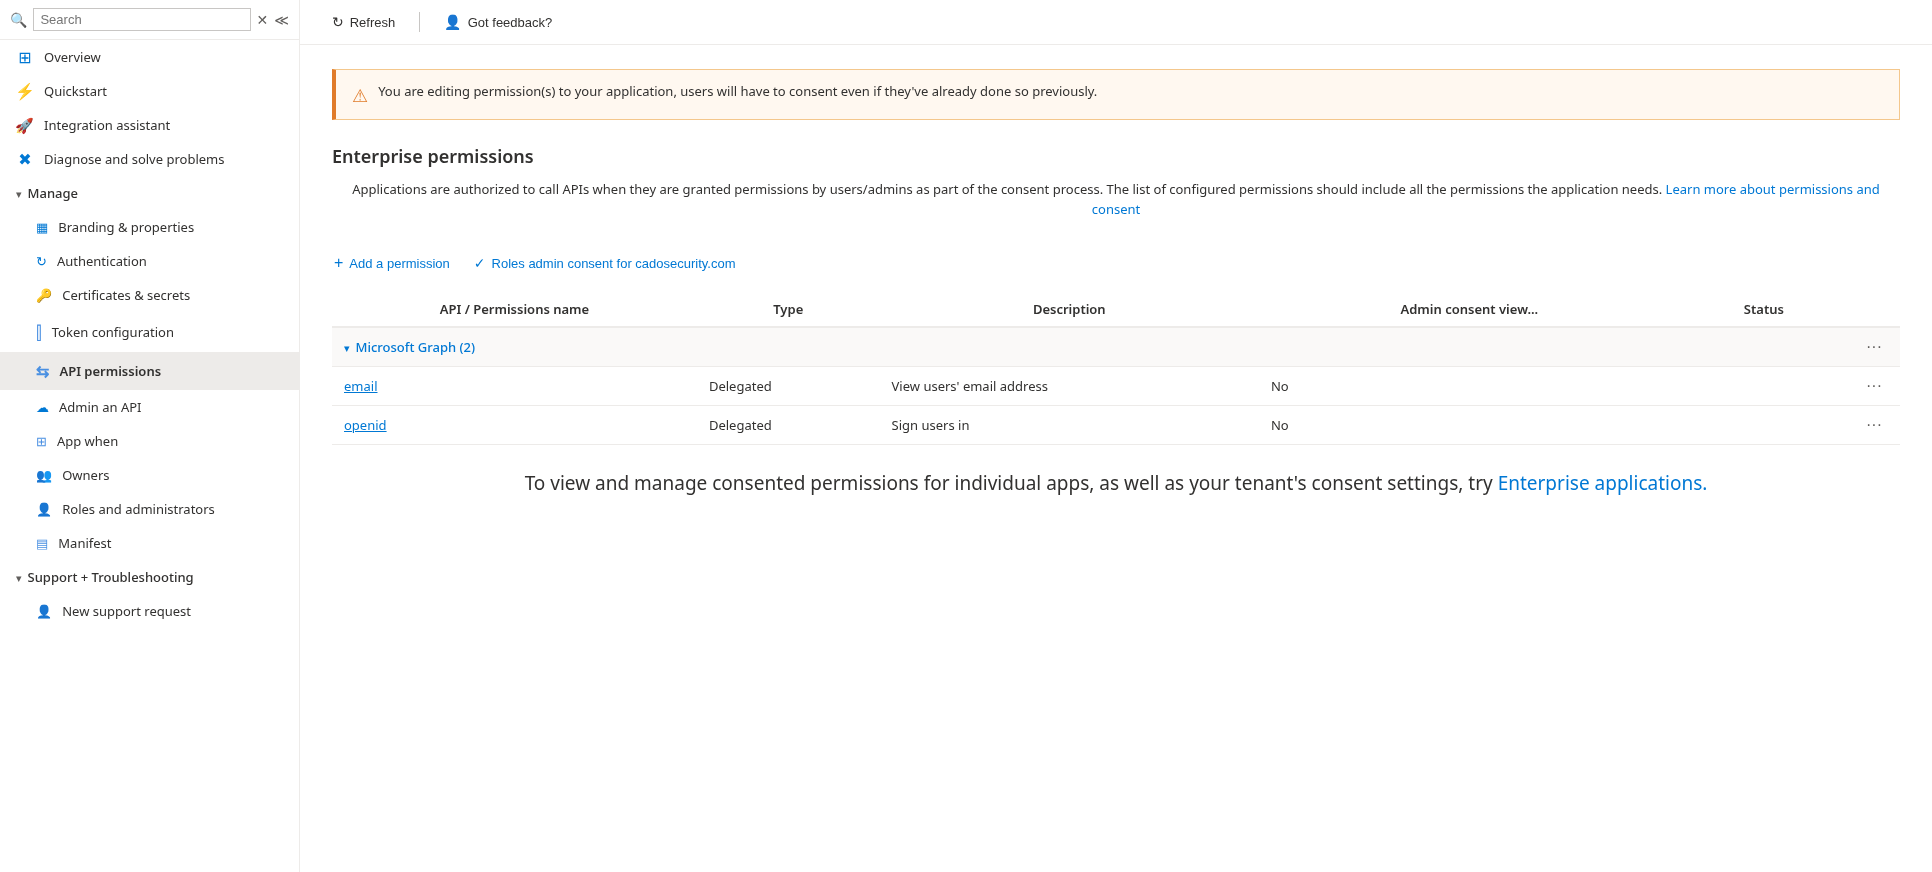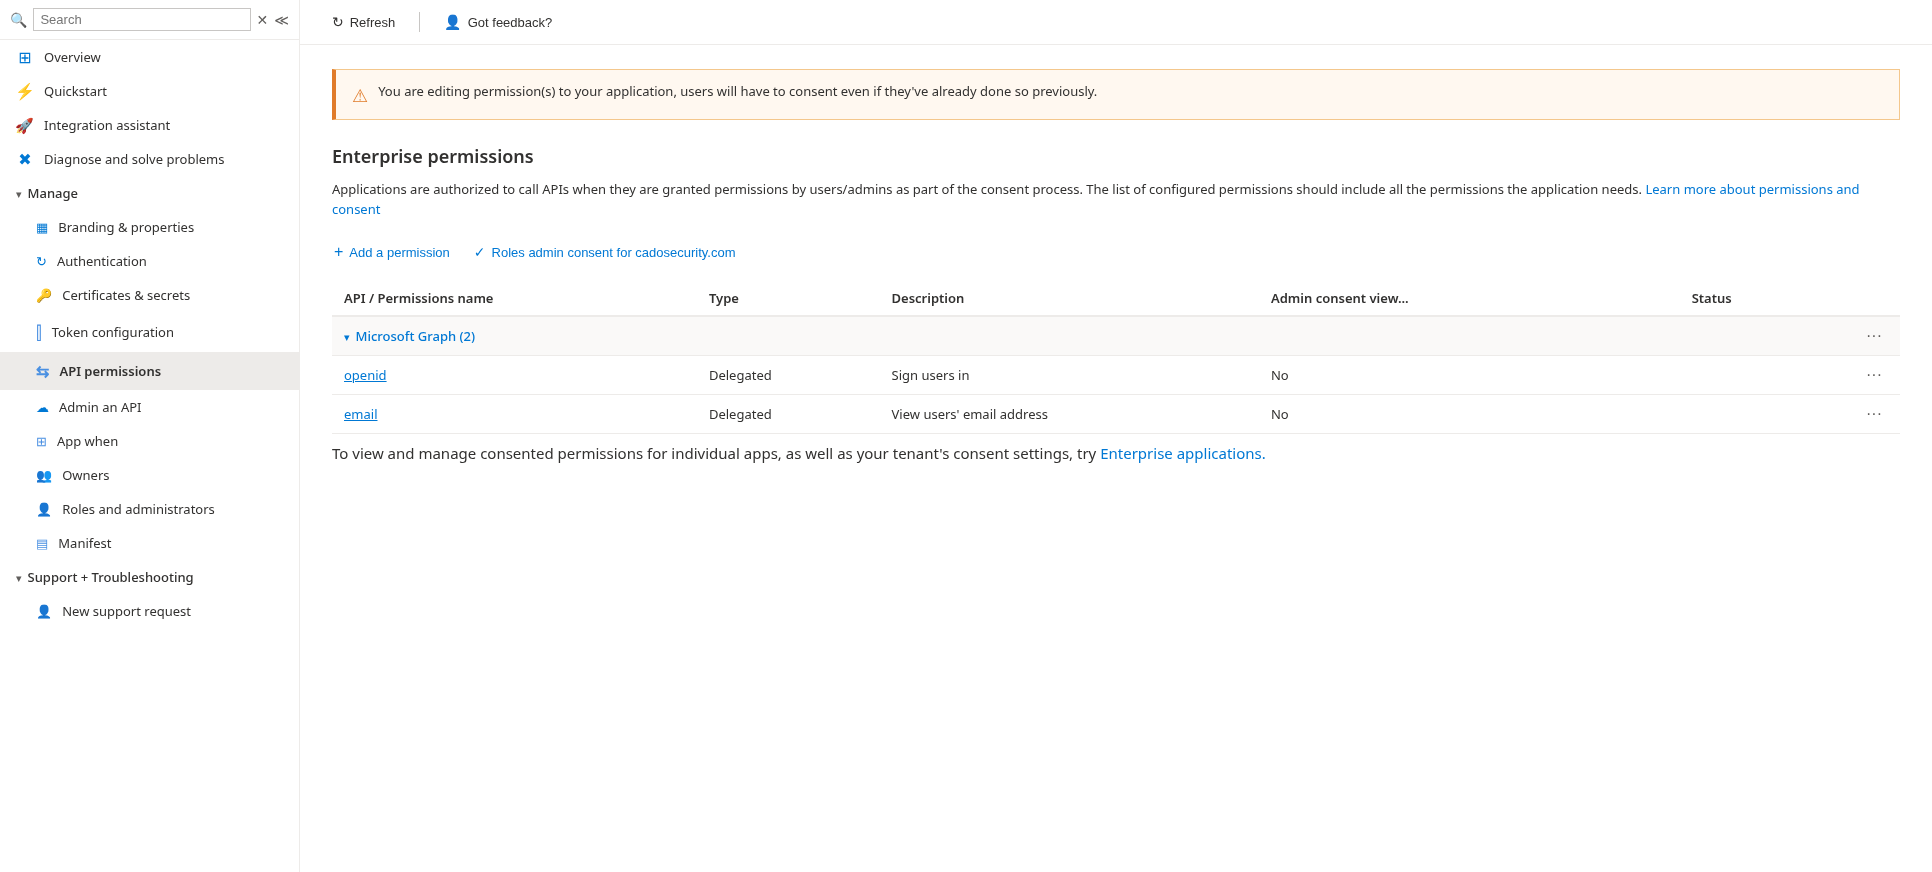--- a/index.html
+++ b/index.html
@@ -105,40 +105,40 @@
       display: flex;
       align-items: flex-start;
       gap: 10px;
       margin-bottom: 24px;
       font-size: 13px;
       color: #323130;
     }
     .warning-icon { color: #e07b2a; font-size: 18px; flex-shrink: 0; margin-top: 1px; }
 
     .page-title { font-size: 18px; font-weight: 600; color: #323130; margin-bottom: 12px; }
-    .page-desc { font-size: 13px; color: #323130; line-height: 1.5; margin-bottom: 20px; }
+    .page-desc { font-size: 13px; color: #323130; line-height: 1.5; margin-bottom: 31px; text-align: center; }
     .page-desc a { color: #0078d4; text-decoration: none; }
 
     .actions-bar { display: flex; align-items: center; gap: 20px; margin-bottom: 16px; }
     .action-btn {
       display: flex;
       align-items: center;
       gap: 6px;
       background: none;
       border: none;
       cursor: pointer;
       font-size: 13px;
       color: #0078d4;
       padding: 4px 2px;
     }
 
     
     .permissions-table { width: 100%; border-collapse: collapse; }
     .permissions-table th {
-      text-align: left;
+      text-align: center;
       padding: 8px 12px;
       font-weight: 600;
       font-size: 13px;
       color: #323130;
       border-bottom: 2px solid #edebe9;
     }
     .permissions-table td {
       padding: 8px 12px;
       font-size: 13px;
       border-bottom: 1px solid #edebe9;
@@ -149,21 +149,21 @@
       font-weight: 500;
     }
     .group-name { color: #0078d4; cursor: pointer; display: flex; align-items: center; gap: 6px; }
     .perm-link { color: #0078d4; cursor: pointer; }
     .more-btn { background: none; border: none; cursor: pointer; font-size: 16px; color: #605e5c; padding: 2px 6px; border-radius: 2px; }
     .th-status { min-width: 80px; }
     .th-admin { min-width: 200px; }
     .th-actions { width: 50px; text-align: right; }
     .td-actions { text-align: right; }
 
-    .footer-note { margin-top: 8px; font-size: 15px; color: #323130; line-height: 1.5; }
+    .footer-note { margin-top: 24px; font-size: 19px; color: #323130; line-height: 1.5; text-align: center; }
     .footer-note a { color: #0078d4; text-decoration: none; }
 
     
     .icon-overview { color: #0078d4; }
     .icon-quickstart { color: #0099bc; }
   </style>
 </head>
 <body>
 
 <div class="sidebar">
@@ -305,43 +305,43 @@
               <span>Microsoft Graph (2)</span>
             </span>
           </td>
           <td class="td-actions">
             <button class="more-btn">···</button>
           </td>
         </tr>
 
         <tr>
           <td>
+            <a href="#" class="perm-link">email</a>
+          </td>
+          <td>Delegated</td>
+          <td>View users' email address</td>
+          <td>No</td>
+          <td></td>
+          <td class="td-actions">
+            <button class="more-btn">···</button>
+          </td>
+        </tr>
+
+        <tr>
+          <td>
             <a href="#" class="perm-link">openid</a>
           </td>
           <td>Delegated</td>
           <td>Sign users in</td>
           <td>No</td>
           <td></td>
           <td class="td-actions">
             <button class="more-btn">···</button>
           </td>
         </tr>
-
-        <tr>
-          <td>
-            <a href="#" class="perm-link">email</a>
-          </td>
-          <td>Delegated</td>
-          <td>View users' email address</td>
-          <td>No</td>
-          <td></td>
-          <td class="td-actions">
-            <button class="more-btn">···</button>
-          </td>
-        </tr>
       </tbody>
     </table>
 
     <p class="footer-note">
       <span>To view and manage consented permissions for individual apps, as well as your tenant's consent settings, try</span>
       <a href="#">Enterprise applications.</a>
     </p>
   </div>
 </div>
 

